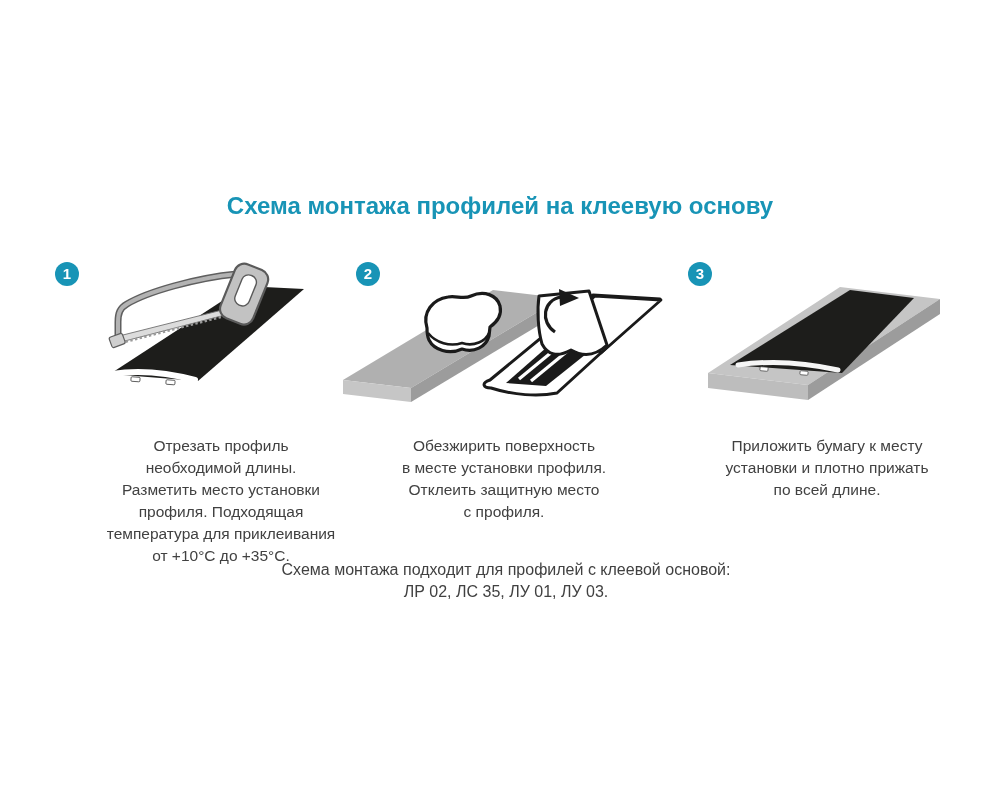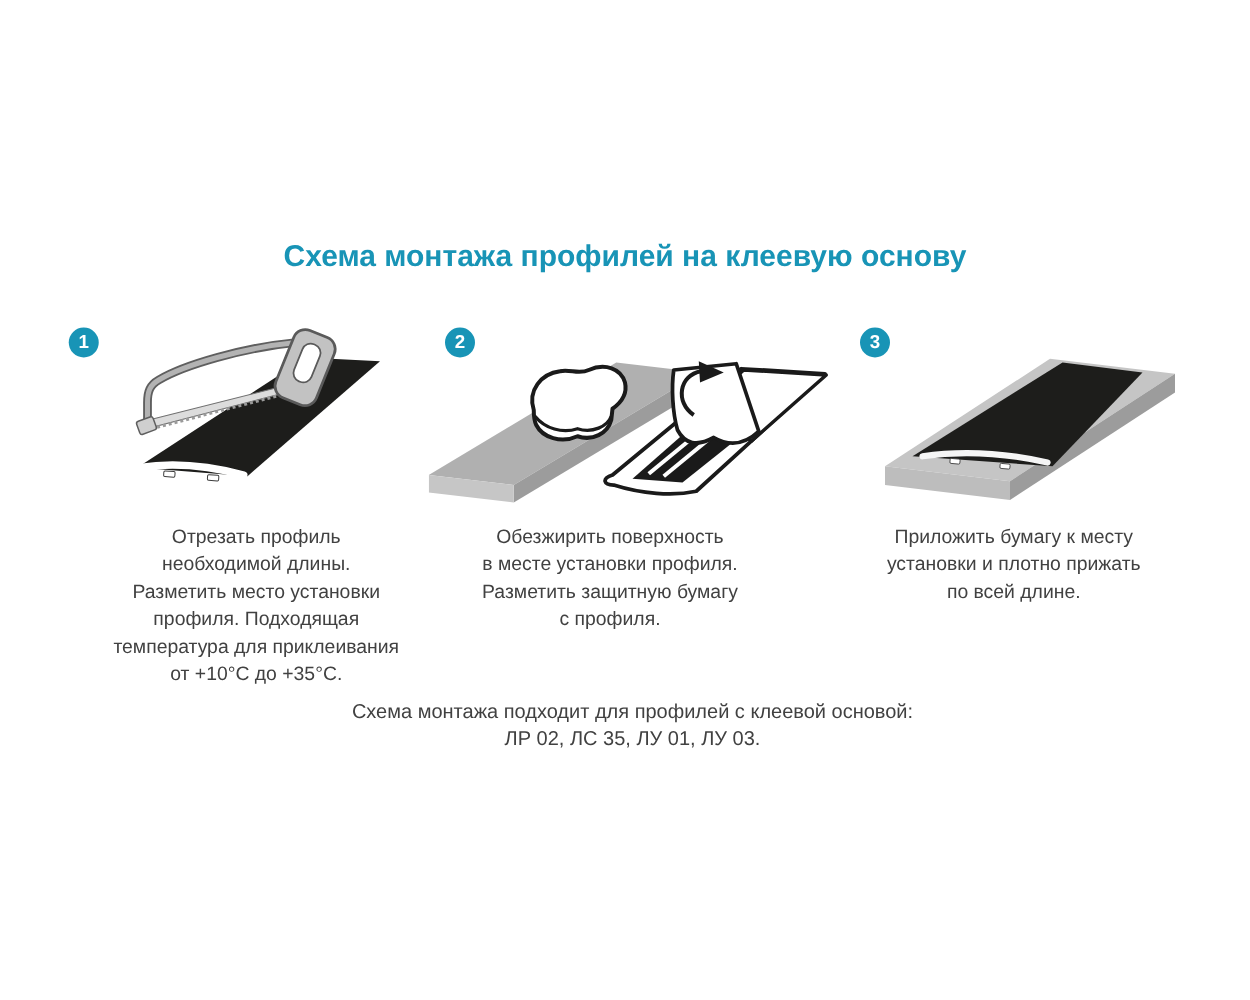--- a/index.html
+++ b/index.html
@@ -35,21 +35,21 @@
   }
   .badge-1 { left: 55px;  top: 262px; }
   .badge-2 { left: 356px; top: 262px; }
   .badge-3 { left: 688px; top: 262px; }
   .illus { position: absolute; }
   .illus-1 { left: 95px;  top: 260px; width: 230px; height: 135px; }
   .illus-2 { left: 343px; top: 288px; width: 340px; height: 125px; }
   .illus-3 { left: 700px; top: 285px; width: 250px; height: 118px; }
   .caption {
     position: absolute;
-    margin: 0;
+    margin: 16px;
     text-align: center;
     font-size: 15.5px;
     line-height: 22px;
     white-space: pre-line;
   }
   .caption-1 { left: 70px;  top: 419px; width: 270px; }
   .caption-2 { left: 352px; top: 419px; width: 272px; }
   .caption-3 { left: 677px; top: 419px; width: 268px; }
   .footer-note {
     position: absolute;
@@ -118,21 +118,21 @@
 
       <path d="M 212 44 C 197 34 200 12 218 9" stroke="var(--outline-black,#1a1a1a)" stroke-width="3.2" fill="none"></path>
       <polygon points="216,1 236,10 217,18" fill="var(--outline-black,#1a1a1a)"></polygon>
 
       <path d="M 84 40 C 79 24 90 11 105 9 C 113 7 120 12 128 8 C 141 2 154 7 157 18 C 159 27 154 34 147 39 L 146 48 C 143 59 131 65 119 61 C 106 67 91 62 86 52 C 84 48 84 44 84 40 Z" fill="#ffffff" stroke="var(--outline-black,#1a1a1a)" stroke-width="3.2" stroke-linejoin="round"></path>
       <path d="M 85 45 C 93 55 107 59 119 55 C 131 59 143 53 146 45" stroke="var(--outline-black,#1a1a1a)" stroke-width="2.6" fill="none"></path>
     </svg>
   </div>
   <p class="caption caption-2">Обезжирить поверхность
 в месте установки профиля.
-Разметить защитную бумагу
+Отклеить защитную место
 с профиля.</p>
 
   <div class="badge badge-3">3</div>
   <div class="illus illus-3">
     <svg width="250" height="118" viewBox="0 0 250 118" xmlns="http://www.w3.org/2000/svg">
 
       <polygon points="8,88 140,2 240,14 108,100" fill="#c5c5c5"></polygon>
       <polygon points="108,100 240,14 240,29 108,115" fill="var(--slab-side,#9c9c9c)"></polygon>
       <polygon points="8,88 108,100 108,115 8,103" fill="#bdbdbd"></polygon>
 

